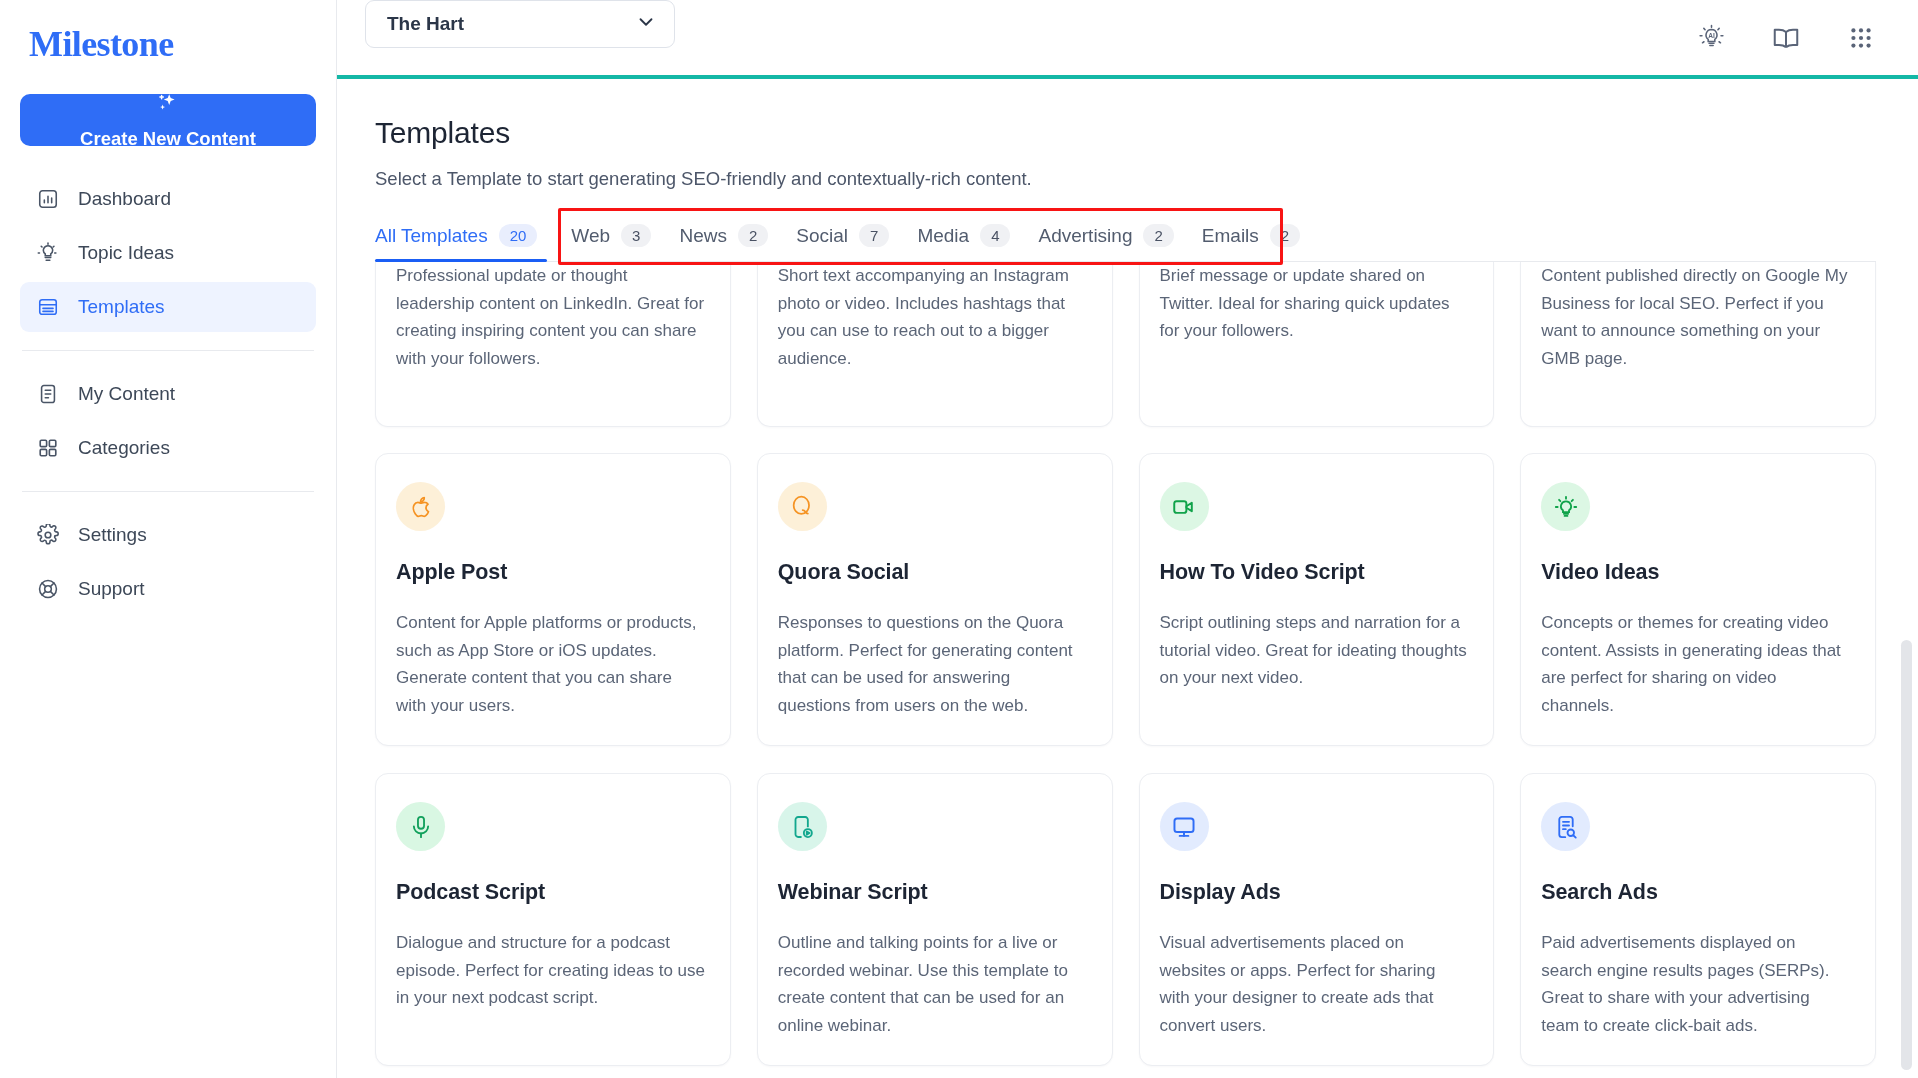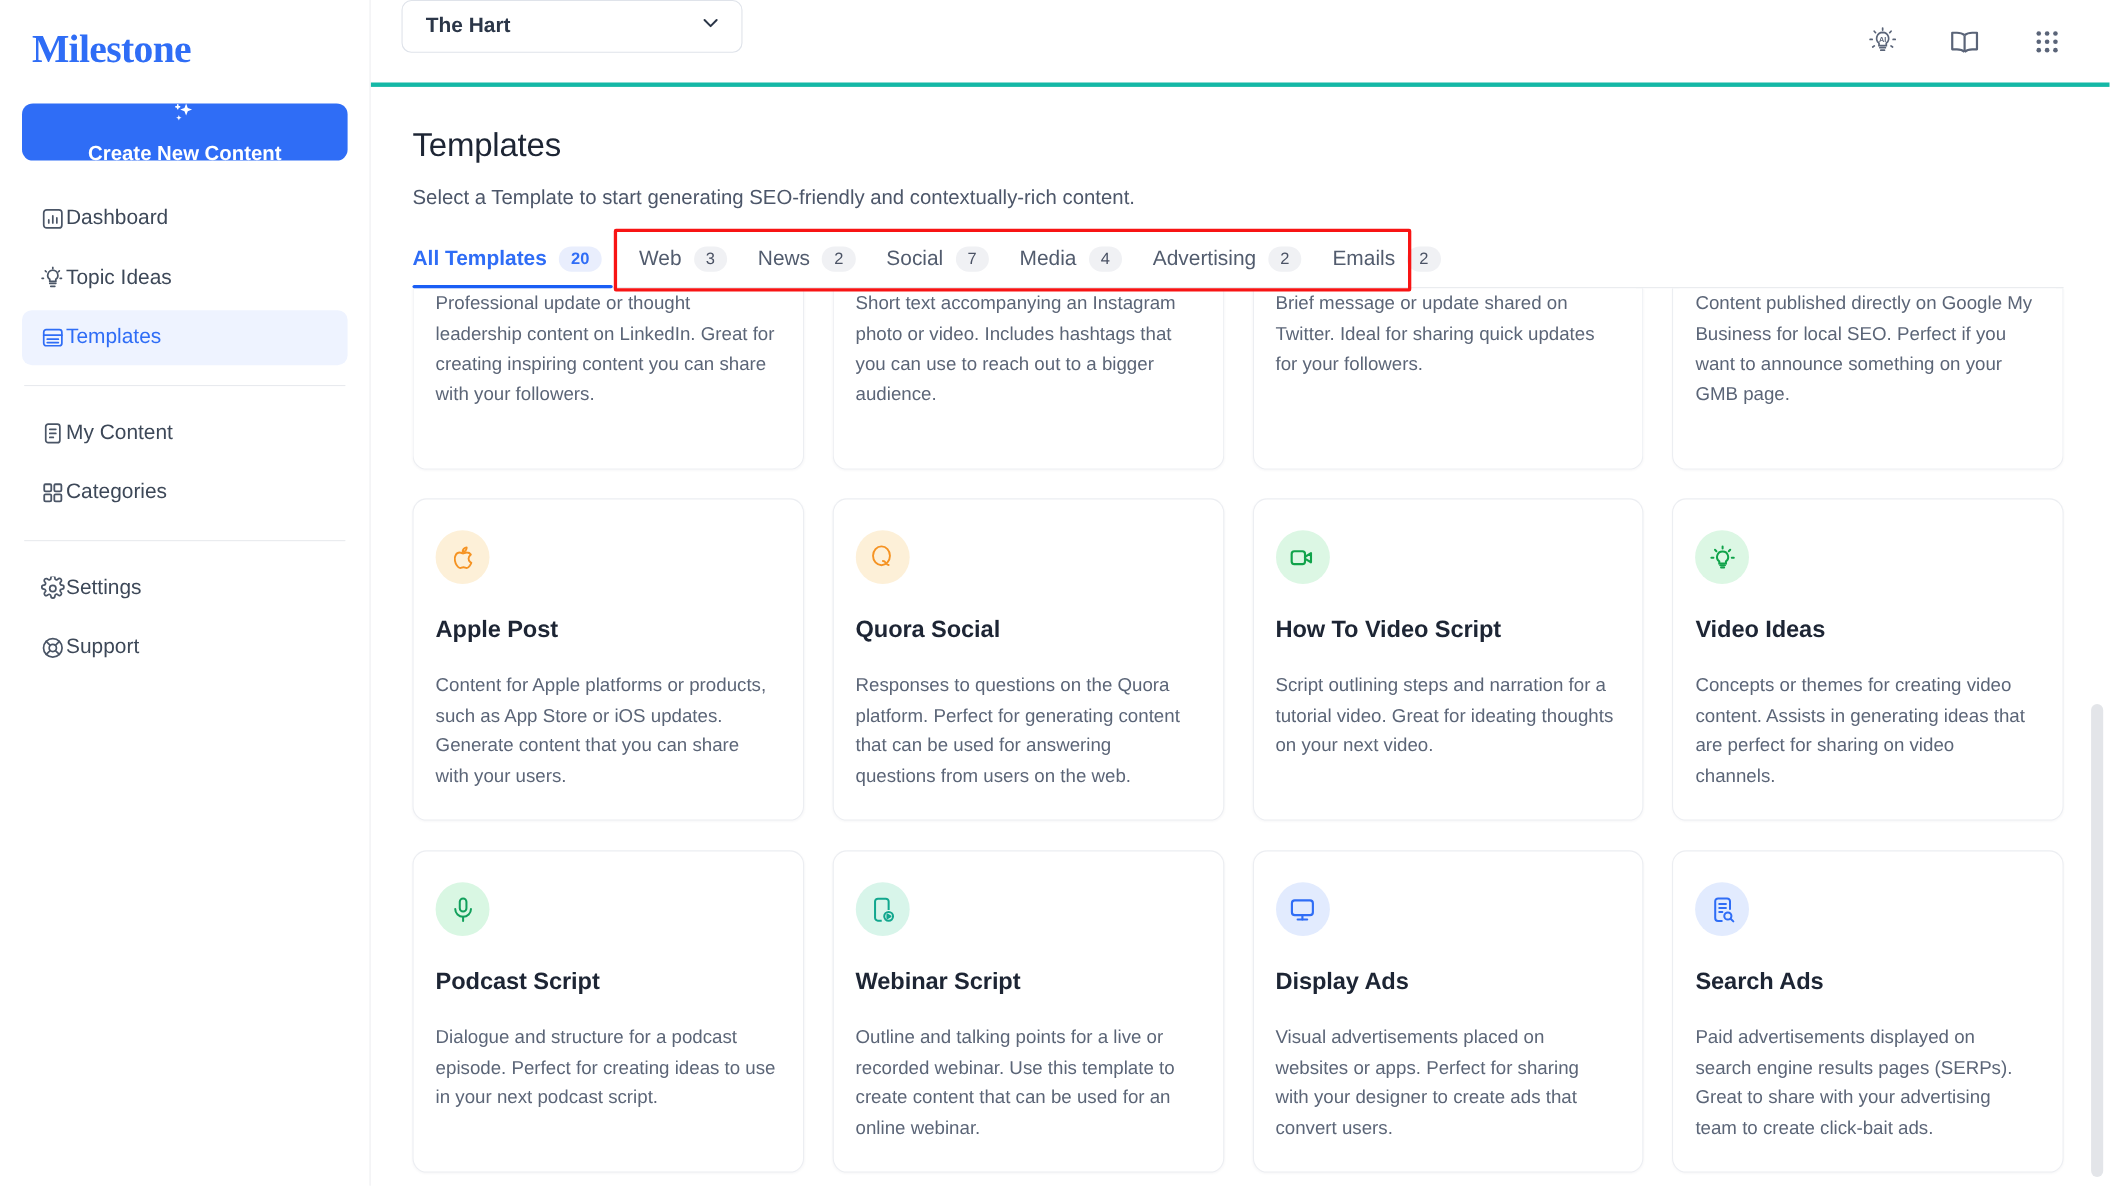--- a/index.html
+++ b/index.html
@@ -36,21 +36,21 @@
     color: #fff; font-size: 18.5px; font-weight: 700;
     cursor: pointer; user-select: none;
     border: none; width: 100%;
     font-family: "Liberation Sans", sans-serif;
     flex-direction: column;
   }
   .create-btn .sparkle { display: flex; align-items: center; }
 
   .nav-group { margin-top: 28px; }
   .nav-item {
-    display: flex; align-items: center; 
+    display: flex; align-items: center; gap: 18px;
     height: 50px; padding: 0 16px; border-radius: 9px;
     color: #3d4858; font-size: 19px;
     cursor: pointer; user-select: none;
     margin-bottom: 4px;
   }
   .nav-item .ico { width: 24px; height: 24px; display:flex; align-items:center; justify-content:center; flex: 0 0 24px; }
   .nav-item.active { background: #eef3ff; color: #2f6df6; }
   .nav-item.active .ico svg { stroke: #2f6df6; }
   .nav-sep { height: 1px; background: #e8eaee; margin: 18px 2px; }
 
@@ -86,21 +86,21 @@
     display: flex; align-items: center; gap: 11px;
     padding: 0 26px 14px 2px;
     font-size: 19px; color: #525c6e; cursor: pointer; user-select: none;
     position: relative; white-space: nowrap;
   }
   .tab:first-child { padding-left: 0; padding-right: 32px; }
   .tab .badge {
     background: #f0f1f4; color: #4a5264; font-size: 15px;
     border-radius: 999px; padding: 4px 11px; line-height: 1; min-width: 30px; text-align: center;
   }
-  .tab.active { color: #2f6df6; font-weight: 700; }
+  .tab.active { color: #2f6df6; font-weight: 400; }
   .tab.active .badge { background: #e9eefd; color: #2f6df6; }
   .tab.active::after {
     content: ""; position: absolute; left: 0; right: 22px; bottom: -1px;
     height: 3px; background: #1a5ef5; border-radius: 2px;
   }
   .tabs-highlight {
     position: absolute; left: 183px; top: -16px; width: 725px; height: 57px;
     border: 3px solid #f81414; border-radius: 2px; pointer-events: none;
   }
 

